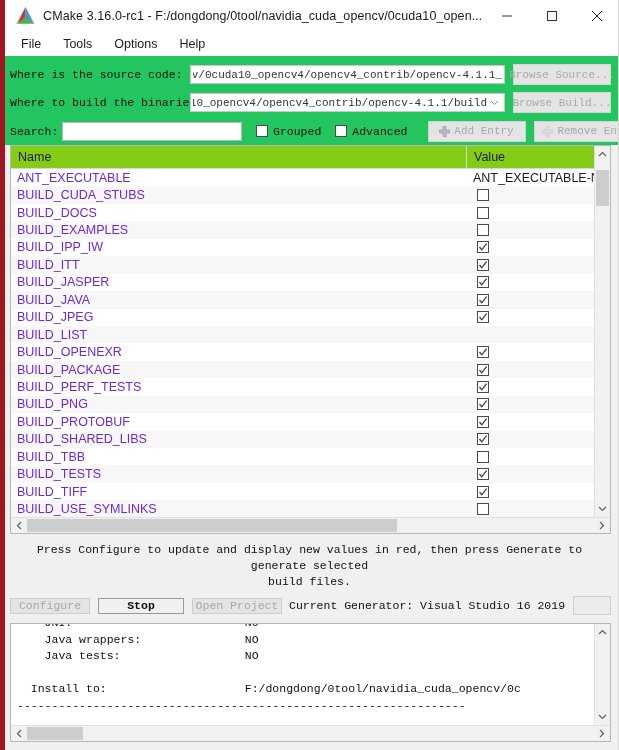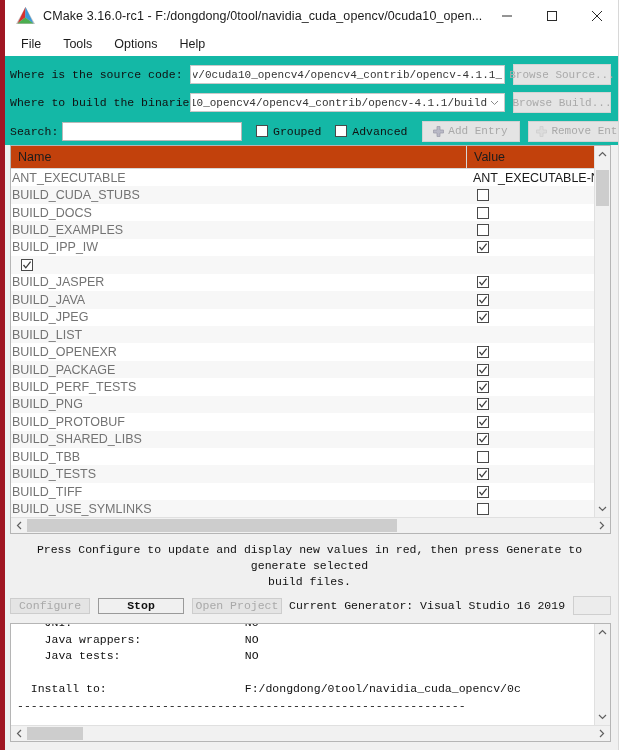--- a/index.html
+++ b/index.html
@@ -85,21 +85,21 @@
   }
   .menuitem {
     font-size: 12.5px;
     color: #1c1c1c;
     padding: 2px 11px;
     white-space: nowrap;
   }
 
   
   .formzone {
-    background: #14b8a6;
+    background: #22c55e;
     padding: 7px 8px 2px 10px;
     flex: 0 0 auto;
   }
   .formrow {
     display: flex;
     align-items: center;
     height: 23px;
     margin-bottom: 5px;
   }
   .formlabel {
@@ -210,21 +210,21 @@
     color: #a9a9a9;
     font-family: "Liberation Mono", monospace;
     font-size: 11px;
     display: flex;
     align-items: center;
     justify-content: center;
     box-sizing: border-box;
     white-space: nowrap;
     flex: 0 0 auto;
   }
-  #add-entry-button { width: 98px; margin-left: 14px; }
+  #add-entry-button { width: 98px; margin-left: 20px; }
   #remove-entry-button { width: 112px; margin-left: 8px; }
   .plusicon {
     margin-right: 4px;
     display: inline-flex;
   }
 
   
   .tablewrap {
     margin: 0 8px 0 10px;
     border: 1px solid #b5b5b5;
@@ -244,21 +244,21 @@
   }
   .tablecols {
     flex: 1 1 auto;
     display: flex;
     flex-direction: column;
     overflow: hidden;
   }
   .theadrow {
     height: 22px;
     display: flex;
-    background: #c2410c;
+    background: #84cc16;
     border-bottom: 1px solid #d7d7d7;
     flex: 0 0 auto;
   }
   .th {
     font-size: 12.5px;
     color: #1c1c1c;
     display: flex;
     align-items: center;
     padding-left: 7px;
     box-sizing: border-box;
@@ -273,22 +273,22 @@
     height: 17.45px;
     display: flex;
     align-items: center;
     box-sizing: border-box;
   }
   .trow.alt { background: #f7f7f7; }
   .cell-name {
     width: 456px;
     flex: 0 0 auto;
     font-size: 12.5px;
-    color: #737373;
-    padding-left: 1px;
+    color: #6d28d9;
+    padding-left: 6px;
     box-sizing: border-box;
     white-space: nowrap;
     overflow: hidden;
   }
   .cell-value {
     flex: 1 1 auto;
     font-size: 12.5px;
     color: #1a1a1a;
     padding-left: 6px;
     box-sizing: border-box;
@@ -588,20 +588,21 @@
               <div class="cell-name">BUILD_IPP_IW</div>
               <div class="cell-value">
                 <div class="cellchk">
                   <svg width="10" height="10" viewBox="0 0 10 10">
                     <path d="M1.5 5 L3.8 7.8 L8.6 1.6" fill="none" stroke="#3c3c3c" stroke-width="1.3"></path>
                   </svg>
                 </div>
               </div>
             </div>
             <div class="trow alt">
+              <div class="cell-name">BUILD_ITT</div>
               <div class="cell-value">
                 <div class="cellchk">
                   <svg width="10" height="10" viewBox="0 0 10 10">
                     <path d="M1.5 5 L3.8 7.8 L8.6 1.6" fill="none" stroke="#3c3c3c" stroke-width="1.3"></path>
                   </svg>
                 </div>
               </div>
             </div>
             <div class="trow">
               <div class="cell-name">BUILD_JASPER</div>

